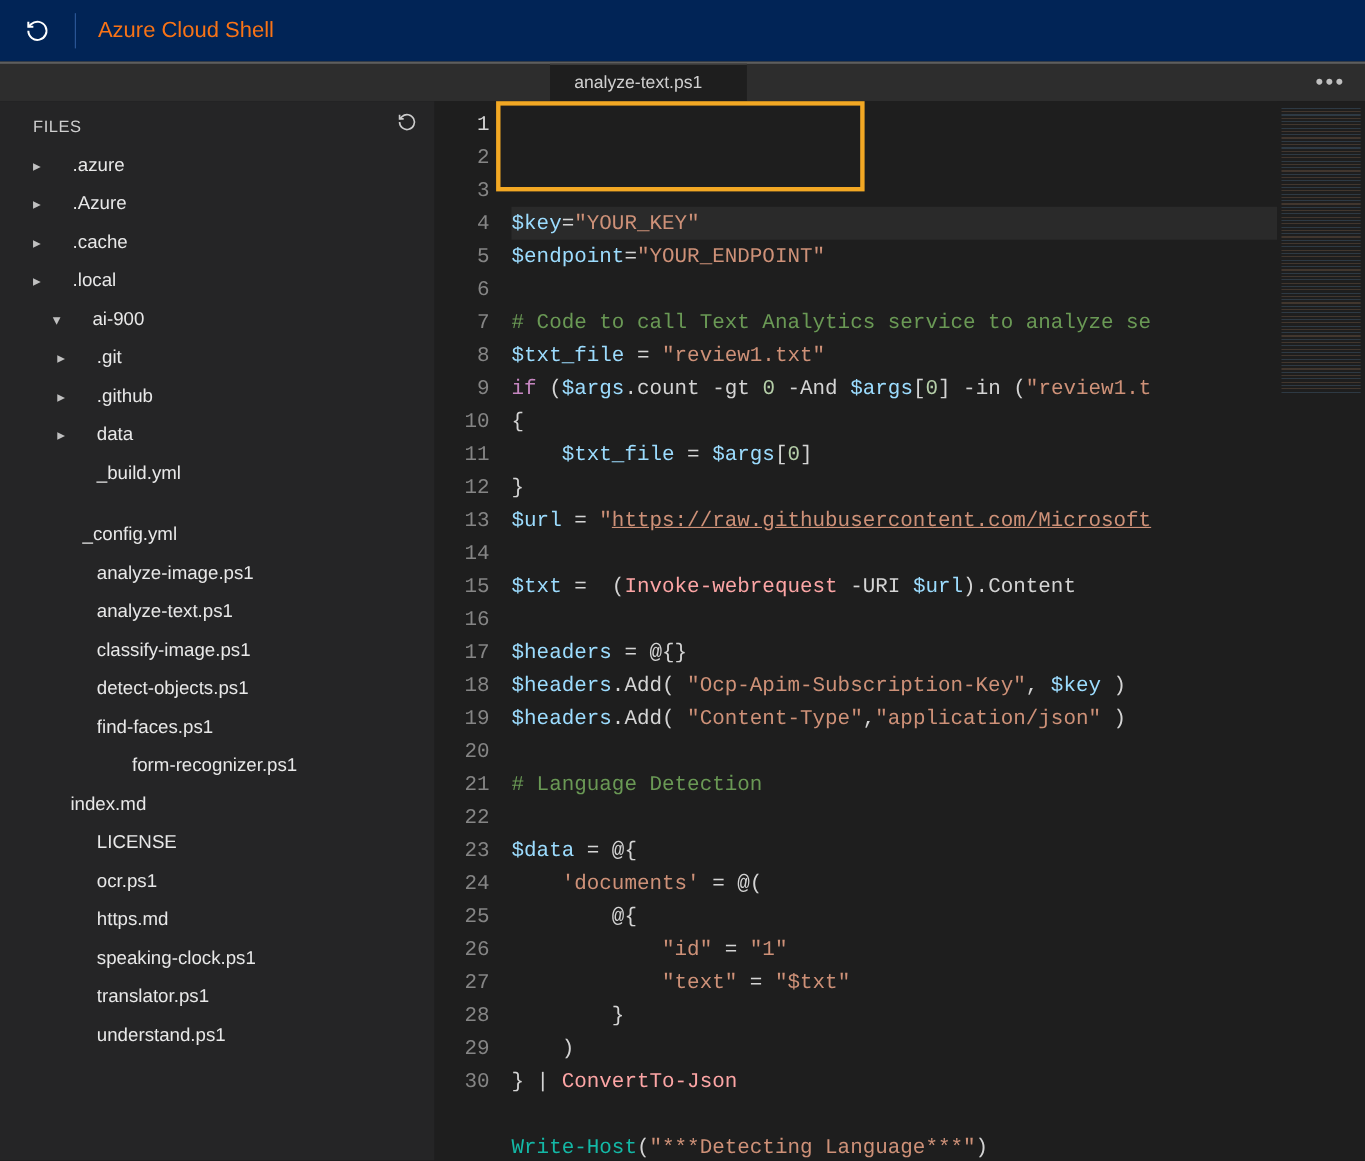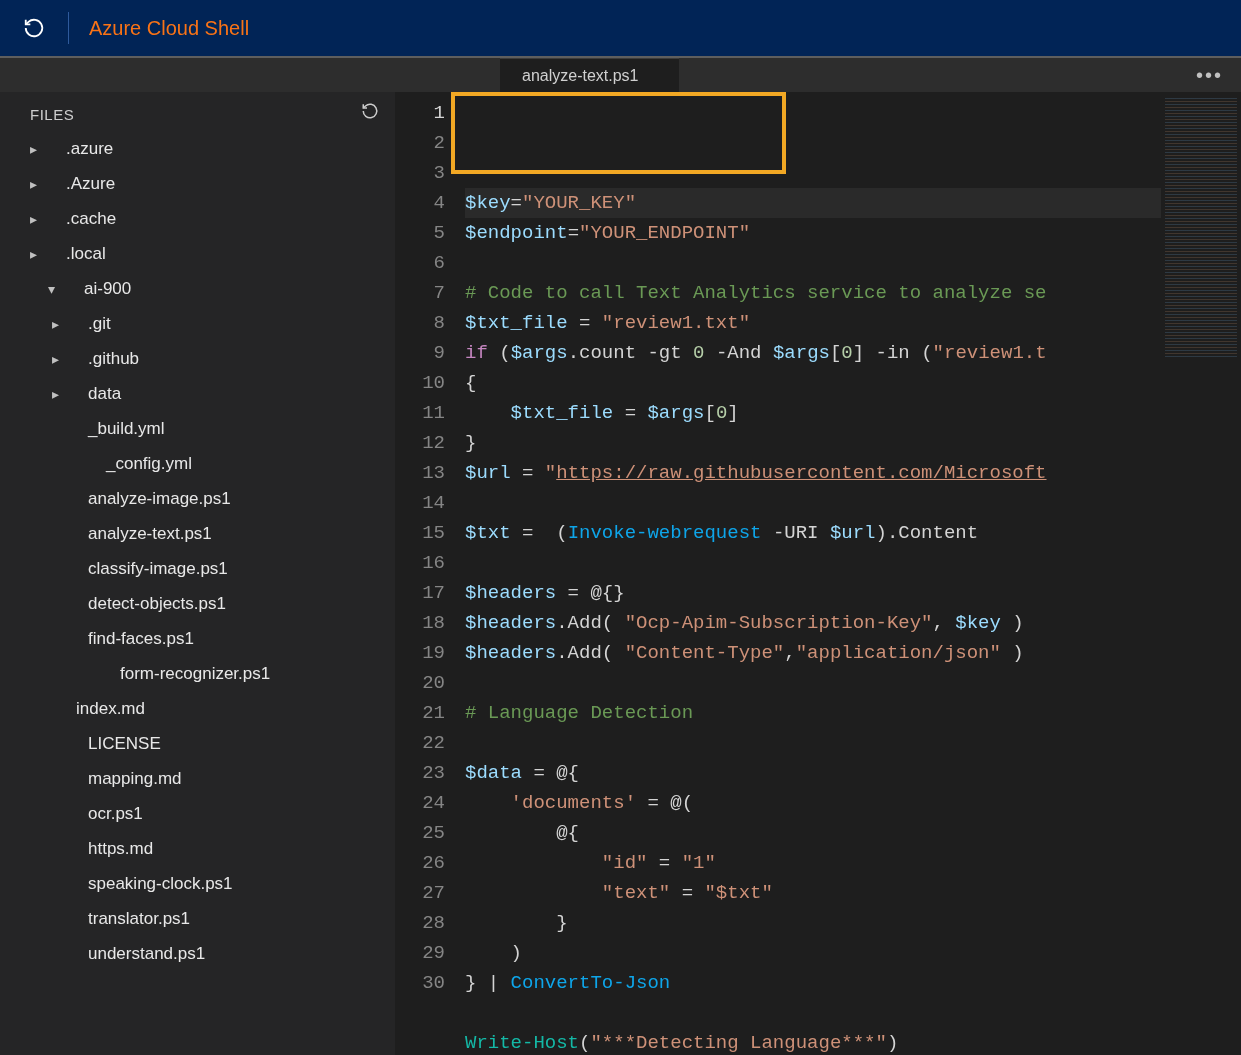--- a/index.html
+++ b/index.html
@@ -119,21 +119,21 @@
   border: 4px solid #f2a824;
   pointer-events: none;
 }
 .tok-var { color: #9cdcfe; }
 .tok-op { color: #d4d4d4; }
 .tok-str { color: #ce9178; }
 .tok-cmt { color: #6a9955; }
 .tok-kw { color: #c586c0; }
 .tok-num { color: #b5cea8; }
 .tok-func { color: #14b8a6; }
-.tok-cmd { color: #0ea5e9; }
+.tok-cmd { color: #fca5a5; }
 .tok-punc { color: #d4d4d4; }
 .tok-url { color: #ce9178; text-decoration: underline; }
 
 .minimap {
   width: 80px;
   background: #1e1e1e;
   padding: 6px 4px;
 }
 .minimap-content {
   width: 72px;
@@ -211,21 +211,21 @@
           <span>.github</span>
         </div>
         <div class="tree-item" style="padding-left: 52px;">
           <span class="chevron right" style="margin-right: 8px;"></span>
           <span>data</span>
         </div>
         <div class="tree-item" style="padding-left: 52px;">
           <span class="chevron none" style="margin-right: 8px;"></span>
           <span>_build.yml</span>
         </div>
-        <div class="tree-item" style="padding-left: 70px;">
+        <div class="tree-item" style="padding-left: 39px; margin-top: 21px;">
           <span class="chevron none" style="margin-right: 8px;"></span>
           <span>_config.yml</span>
         </div>
         <div class="tree-item" style="padding-left: 52px;">
           <span class="chevron none" style="margin-right: 8px;"></span>
           <span>analyze-image.ps1</span>
         </div>
         <div class="tree-item" style="padding-left: 52px;">
           <span class="chevron none" style="margin-right: 8px;"></span>
           <span>analyze-text.ps1</span>
@@ -239,31 +239,27 @@
           <span>detect-objects.ps1</span>
         </div>
         <div class="tree-item" style="padding-left: 52px;">
           <span class="chevron none" style="margin-right: 8px;"></span>
           <span>find-faces.ps1</span>
         </div>
         <div class="tree-item" style="padding-left: 52px; margin-left: 32px;">
           <span class="chevron none" style="margin-right: 8px;"></span>
           <span>form-recognizer.ps1</span>
         </div>
-        <div class="tree-item" style="padding-left: 40px;">
+        <div class="tree-item" style="padding-left: 28px;">
           <span class="chevron none" style="margin-right: 8px;"></span>
           <span>index.md</span>
         </div>
         <div class="tree-item" style="padding-left: 52px;">
           <span class="chevron none" style="margin-right: 8px;"></span>
           <span>LICENSE</span>
-        </div>
-        <div class="tree-item" style="padding-left: 52px;">
-          <span class="chevron none" style="margin-right: 8px;"></span>
-          <span>mapping.md</span>
         </div>
         <div class="tree-item" style="padding-left: 52px;">
           <span class="chevron none" style="margin-right: 8px;"></span>
           <span>ocr.ps1</span>
         </div>
         <div class="tree-item" style="padding-left: 52px;">
           <span class="chevron none" style="margin-right: 8px;"></span>
           <span>https.md</span>
         </div>
         <div class="tree-item" style="padding-left: 52px;">

